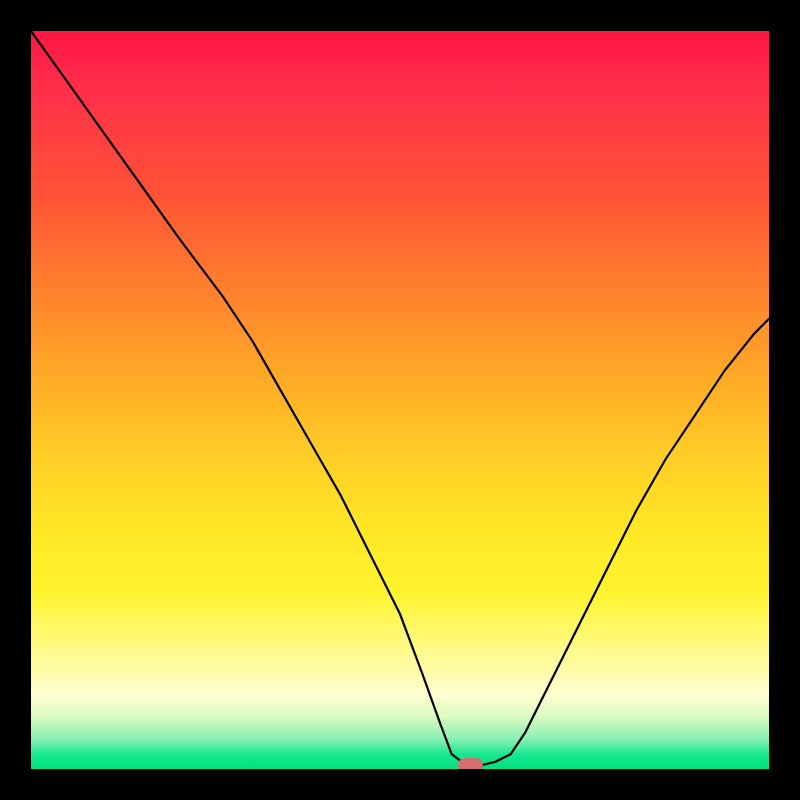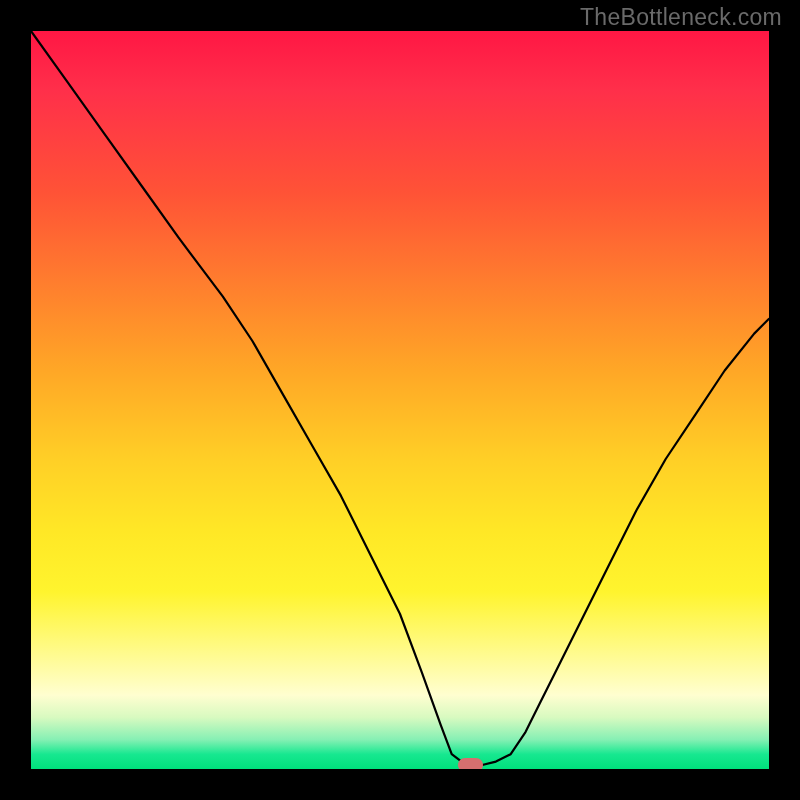--- a/index.html
+++ b/index.html
@@ -71,21 +71,20 @@
     position: absolute;
     background: #d66f6f;
     border-radius: 8px;
     z-index: 5;
   }
 </style>
 </head>
 <body>
 
 <div class="outer-frame">
-  <div class="watermark">TheBottleneck.com</div>
   <div class="plot-area">
     <div class="gradient-bg"></div>
     <svg class="curve-svg" viewBox="0 0 738 738" preserveAspectRatio="none">
       <path id="curve-path" fill="none" stroke="#000" stroke-width="2.2" stroke-linejoin="round" stroke-linecap="round" d="M0.0 0.0 L36.9 51.7 L73.8 103.3 L110.7 155.0 L147.6 206.6 L169.7 236.2 L191.9 265.7 L221.4 310.0 L250.9 361.6 L280.4 413.3 L310.0 464.9 L339.5 524.0 L369.0 583.0 L391.1 642.1 L409.6 693.7 L420.7 723.2 L435.4 734.3 L450.2 734.3 L464.9 730.6 L479.7 723.2 L494.5 701.1 L509.2 671.6 L524.0 642.1 L546.1 597.8 L575.6 538.7 L605.2 479.7 L634.7 428.0 L664.2 383.8 L693.7 339.5 L723.2 302.6 L738.0 287.8"></path>
     </svg>
     <div id="marker" class="marker" style="width: 25.092px; height: 14px; left: 426.564px; top: 727px;"></div>
   </div>
 </div>
 
 </body></html>

